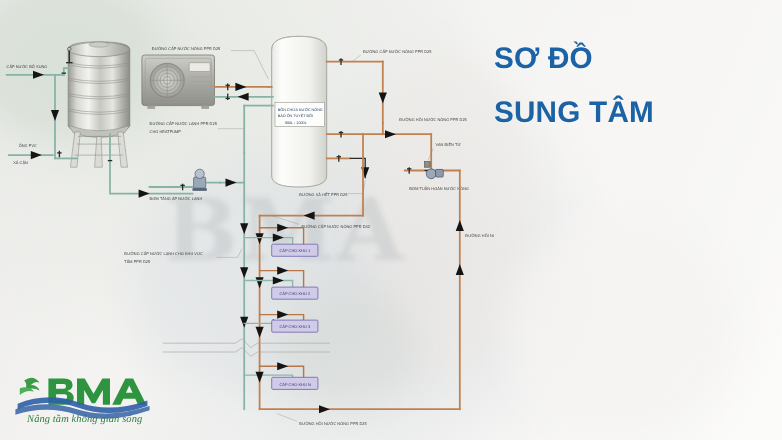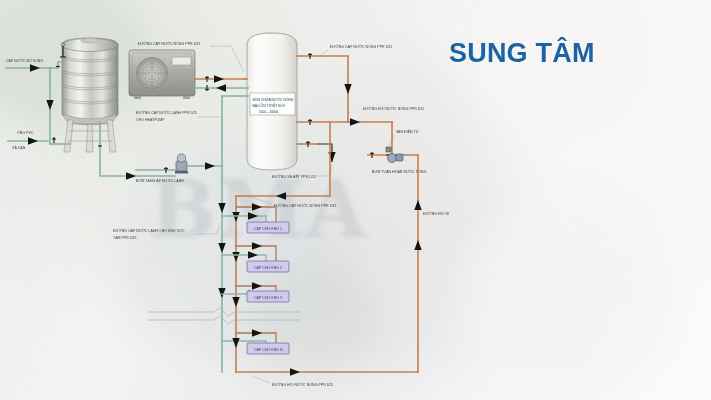--- a/index.html
+++ b/index.html
@@ -367,17 +367,36 @@
       <path class="hot2" d="M236 333 L276 333 L276 352"></path>
       <path class="arr" d="M252 329.3 L262 333 L252 336.7 Z"></path>
       <path class="cold2" d="M222 341 L266 341 L266 352"></path>
       <path class="arr" d="M232.3 338 L236 348 L239.7 338 Z"></path>
       <rect x="247" y="343" width="42" height="11" rx="1" fill="#cfcbe8" stroke="#6a5fa8" stroke-width=".7"></rect>
       <text class="boxlbl" x="254" y="350.5">CẤP CHO KHU N</text>
     </g>
   </svg>
 
   <div id="title">
+    <div class="line">SƠ ĐỒ</div>
     <div class="line">SUNG TÂM</div>
   </div>
 
+  <div id="logo">
+    <svg viewBox="0 0 140 72" width="140" height="72">
+
+      <path d="M16 24 Q24 18 30 26 Q26 24 22 28 Q28 28 30 33 Q22 29 16 34 Q20 28 16 24 Z" fill="#3a9b46"></path>
+      <path d="M12 31 Q20 28 25 34 Q18 32 12 37 Z" fill="#4fae58"></path>
+
+      <path d="M38 22 L52 22 Q60 22 60 28 Q60 32 55 33.5 Q61 35 61 40 Q61 46 52 46 L38 46 Z
+               M45 27 L45 31.5 L52 31.5 Q54 31.5 54 29.2 Q54 27 52 27 Z
+               M45 36.5 L45 41 L52.5 41 Q55 41 55 38.7 Q55 36.5 52.5 36.5 Z" fill="#2f9440"></path>
+      <path d="M64 46 L64 22 L71 22 L79 36 L87 22 L94 22 L94 46 L87.5 46 L87.5 32.5 L80.5 44.5 L77.5 44.5 L70.5 32.5 L70.5 46 Z" fill="#2f9440"></path>
+      <path d="M96 46 L108 22 L115 22 L127 46 L119.5 46 L117 40.5 L106 40.5 L103.5 46 Z
+               M108.5 35 L114.5 35 L111.5 28.5 Z" fill="#2f9440"></path>
+
+      <path d="M10 45 Q38 34 66 44 Q94 54 128 42 L128 47 Q94 59 66 49 Q38 39 10 50 Z" fill="#2f5fa8" opacity=".9"></path>
+      <path d="M8 50 Q36 41 64 50 Q92 59 130 47 L130 51 Q92 64 64 55 Q36 46 8 55 Z" fill="#1b4f9c" opacity=".75"></path>
+    </svg>
+    <div class="tag">Nâng tầm không gian sống</div>
+  </div>
 
 </div>
 
 </body></html>

